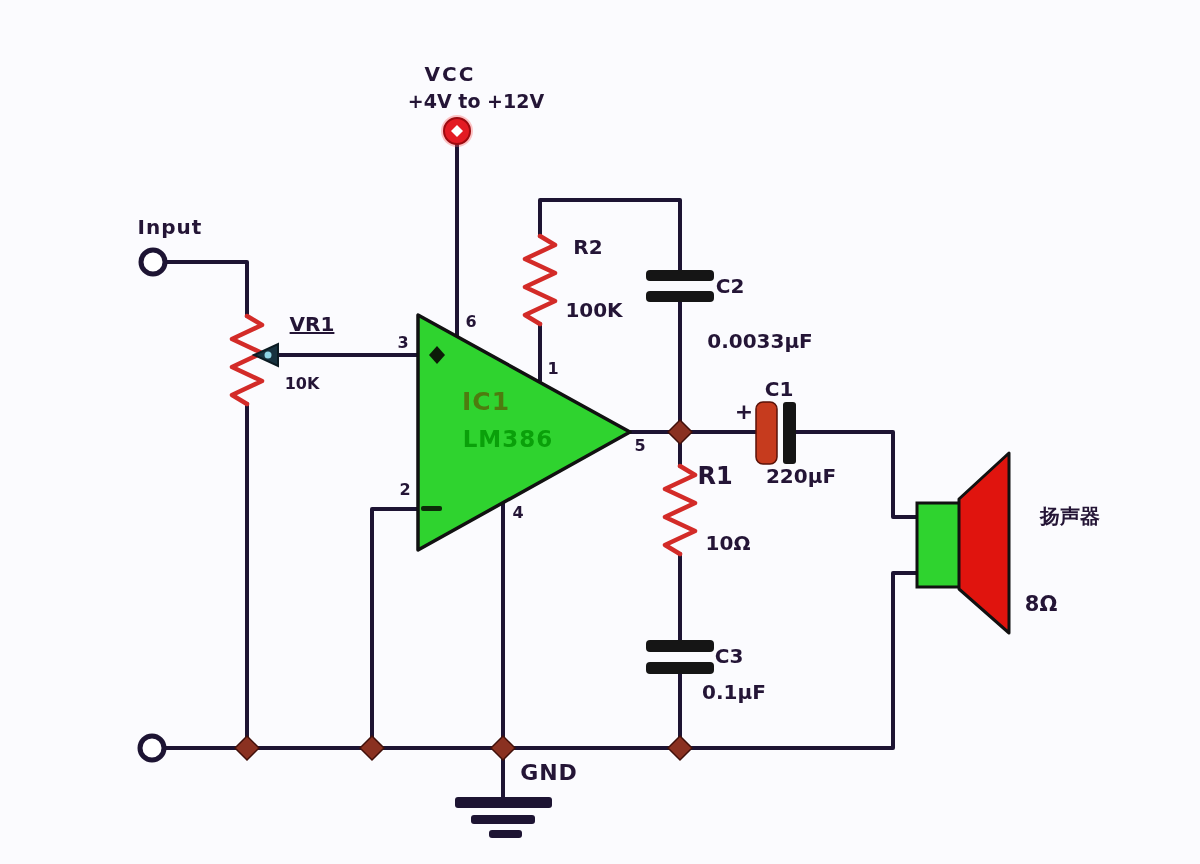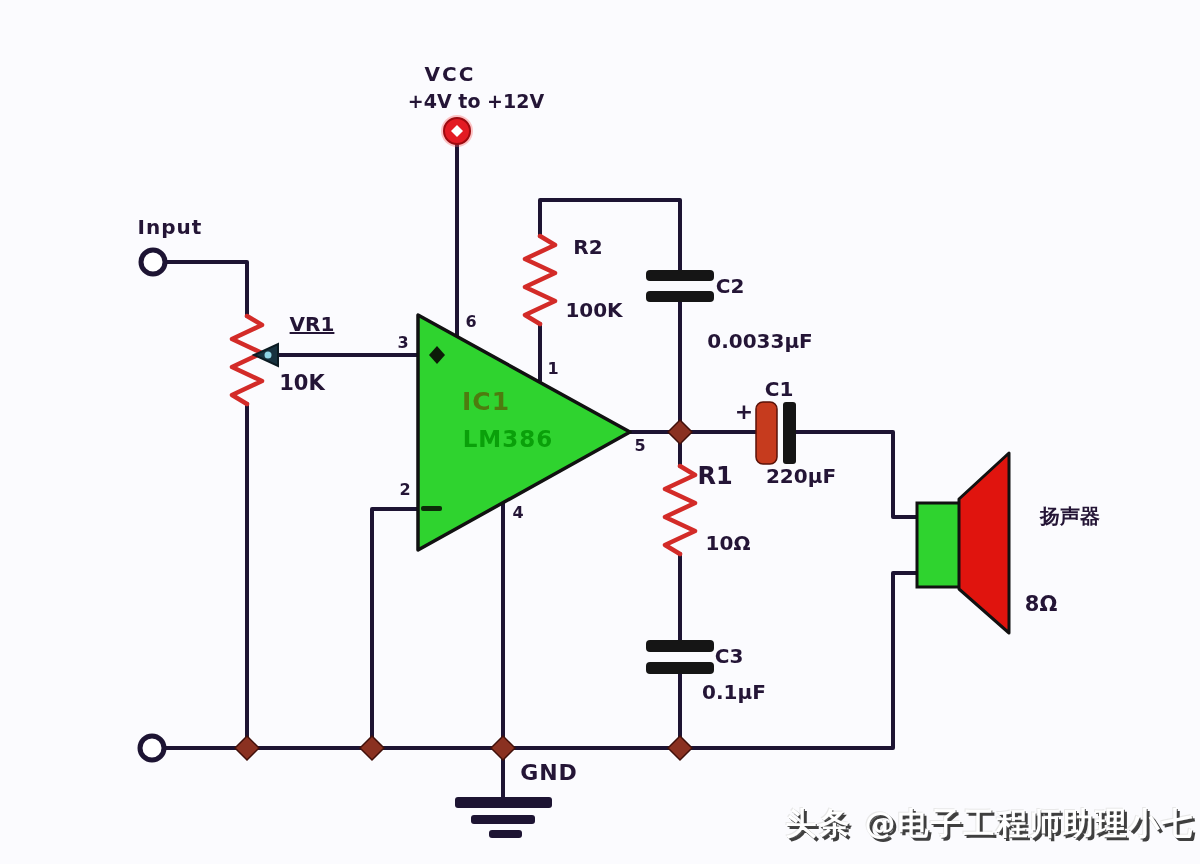--- a/index.html
+++ b/index.html
@@ -114,21 +114,21 @@
       <circle cx="152" cy="748" r="12" fill="#ffffff" stroke="#1d1433" stroke-width="5"></circle>
     </g>
   </svg>
 
   <div class="lbl" style="left:450px;top:74px;font-size:20px;letter-spacing:2px;">VCC</div>
   <div class="lbl" style="left:448px;top:101px;font-size:19px;margin-left:28px;">+4V to +12V</div>
 
   <div class="lbl" style="left:151px;top:227px;font-size:20px;letter-spacing:1px;margin-left:19px;">Input</div>
 
   <div class="lbl" style="left:312px;top:324px;font-size:20px;text-decoration:underline;">VR1</div>
-  <div class="lbl" style="left:302px;top:383px;font-size:21px;">10K</div>
+  <div class="lbl" style="left:302px;top:383px;font-size:16px;">10K</div>
 
   <div class="lbl pin" style="left:403px;top:342px;">3</div>
   <div class="lbl pin" style="left:471px;top:321px;">6</div>
   <div class="lbl pin" style="left:405px;top:489px;">2</div>
   <div class="lbl pin" style="left:518px;top:512px;">4</div>
   <div class="lbl pin" style="left:553px;top:368px;">1</div>
   <div class="lbl pin" style="left:640px;top:445px;">5</div>
 
   <div class="lbl ic-text" style="left:486px;top:401px;font-size:25px;color:#4d7c0f;">IC1</div>
   <div class="lbl ic-text" style="left:508px;top:439px;font-size:23px;color:#0aa00a;">LM386</div>
@@ -147,15 +147,14 @@
   <div class="lbl" style="left:728px;top:543px;font-size:20px;">10Ω</div>
 
   <div class="lbl" style="left:729px;top:656px;font-size:20px;">C3</div>
   <div class="lbl" style="left:734px;top:692px;font-size:20px;">0.1µF</div>
 
   <div class="lbl" style="left:549px;top:772px;font-size:22px;letter-spacing:1px;">GND</div>
 
   <div class="lbl" style="left:1070px;top:516px;font-size:20px;">扬声器</div>
   <div class="lbl" style="left:1041px;top:604px;font-size:21px;">8Ω</div>
 
-  <div class="watermark" style="left:990px;top:824px;">头条 @电子工程师助理小七</div>
 
 </div>
 
 </body></html>

